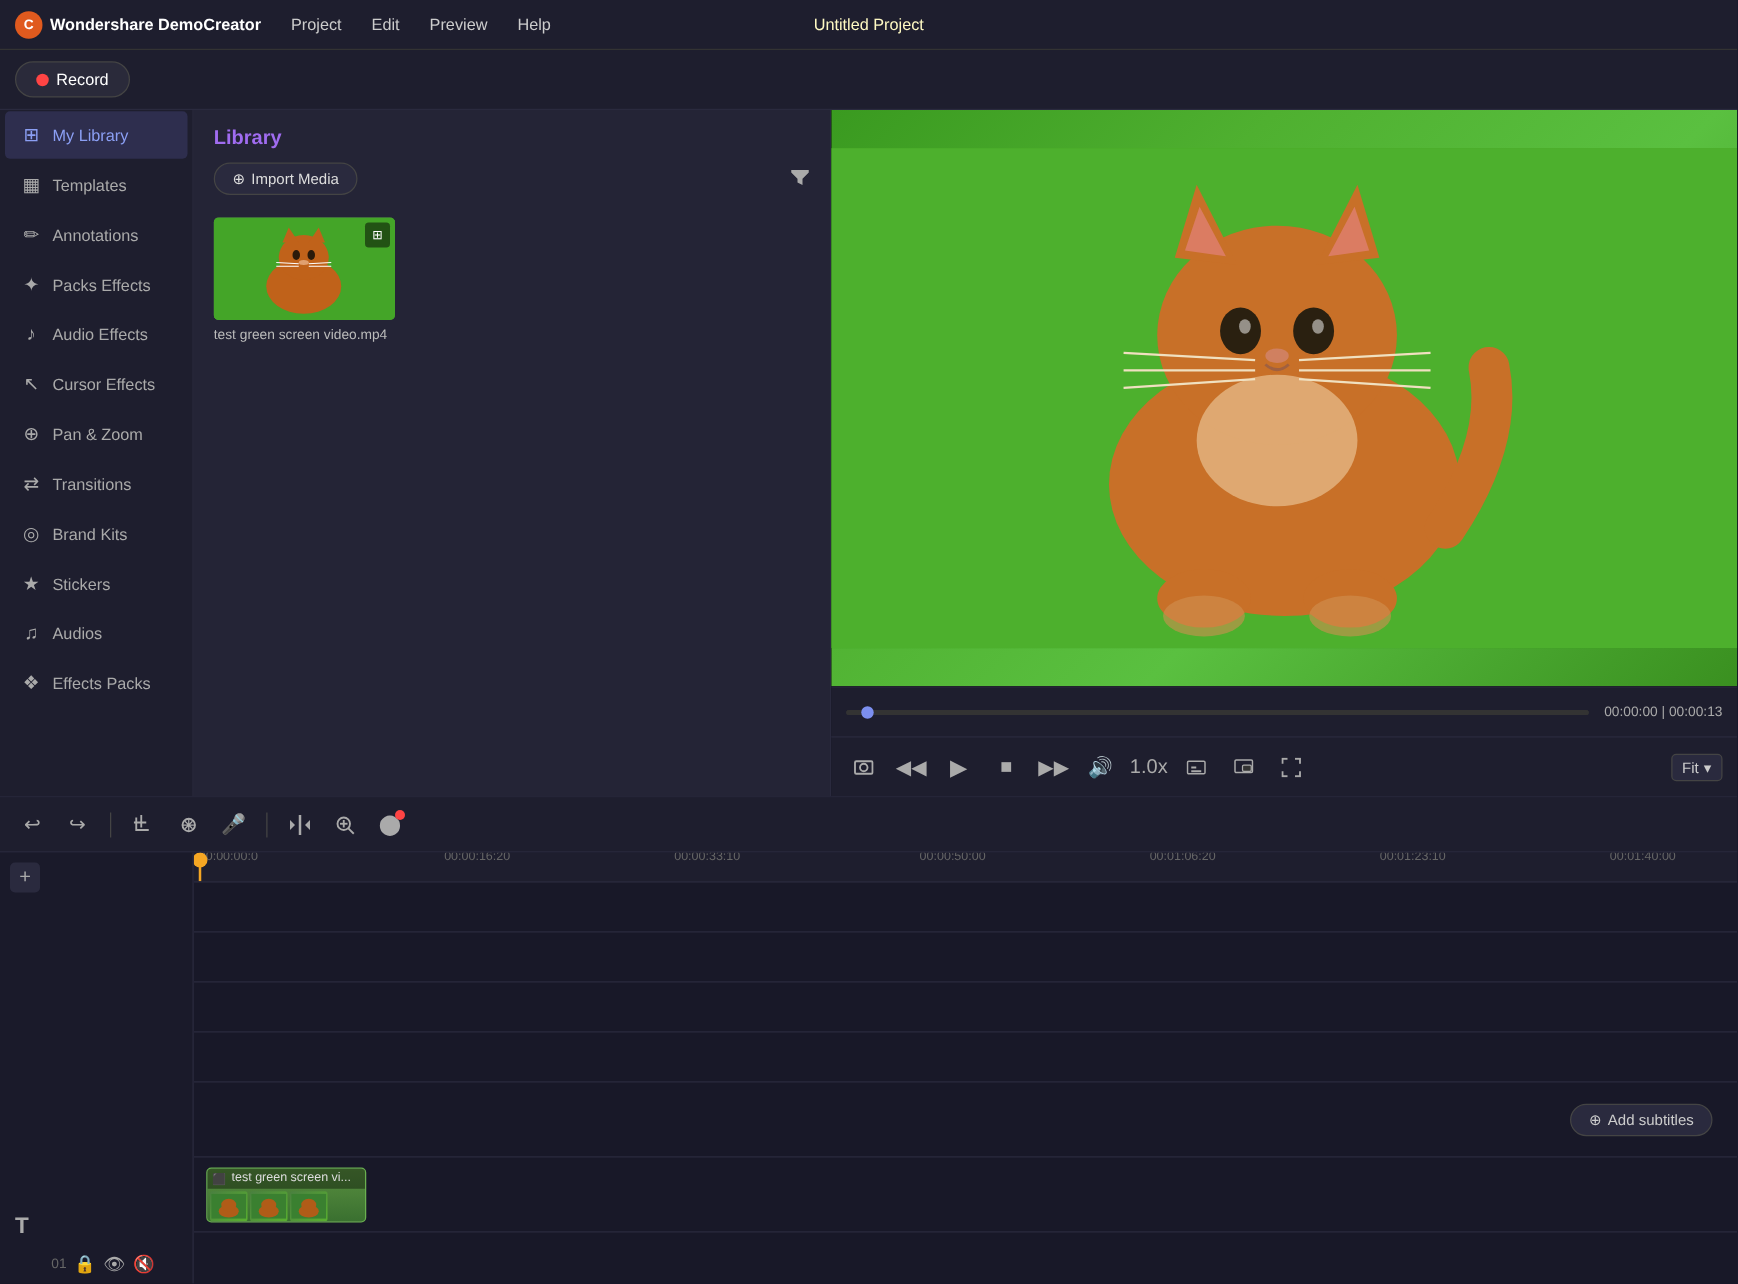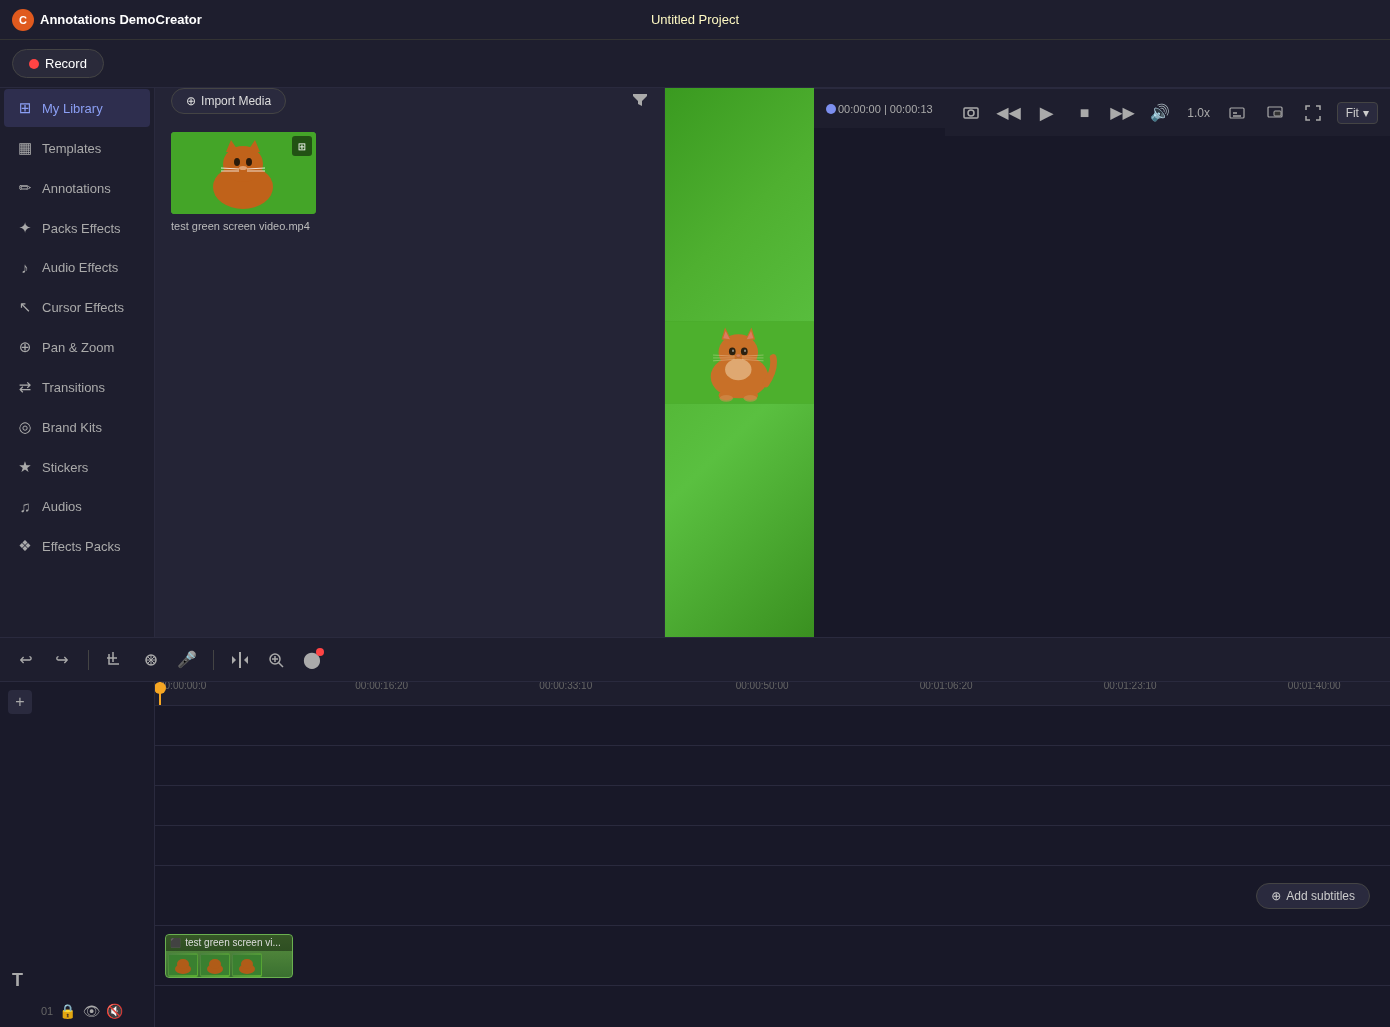--- a/index.html
+++ b/index.html
@@ -224,21 +224,21 @@
       max-width: 145px;
       overflow: hidden;
       text-overflow: ellipsis;
       white-space: nowrap;
     }
 
     
     .video-preview {
       flex: 1;
       display: flex;
-      flex-direction: row;
+      flex-direction: column;
       background: #181828;
     }
     .preview-canvas {
       flex: 1;
       background: #000;
       display: flex;
       align-items: center;
       justify-content: center;
       overflow: hidden;
       position: relative;
@@ -556,21 +556,27 @@
     ::-webkit-scrollbar-thumb { background: #444; border-radius: 3px; }
   </style>
 </head>
 <body>
 
 <div class="menubar">
   <div class="menubar-logo">
     <div class="logo-icon">
       <span>C</span>
     </div>
-    <span>Annotations DemoCreator</span>
+    <span>Wondershare DemoCreator</span>
+  </div>
+  <div class="menubar-items">
+    <span class="menubar-item">Project</span>
+    <span class="menubar-item">Edit</span>
+    <span class="menubar-item">Preview</span>
+    <span class="menubar-item">Help</span>
   </div>
   <span class="menubar-title">Untitled Project</span>
 </div>
 
 <div class="toolbar-row">
   <button class="record-btn">
     <span class="record-dot"></span>
     <span>Record</span>
   </button>
 </div>
@@ -622,20 +628,23 @@
       <span class="sidebar-icon">♫</span>
       <span>Audios</span>
     </div>
     <div class="sidebar-item">
       <span class="sidebar-icon">❖</span>
       <span>Effects Packs</span>
     </div>
   </div>
 
   <div class="library-panel">
+    <div class="library-header">
+      <span class="library-title">Library</span>
+    </div>
     <div class="library-toolbar">
       <button class="import-btn">
         <span>⊕</span>
         <span>Import Media</span>
       </button>
       <button class="filter-icon-btn">
         <svg width="16" height="16" viewBox="0 0 16 16" fill="currentColor">
           <path d="M1 3h14v2l-5 5v5l-4-2V10L1 5V3z"></path>
         </svg>
       </button>
@@ -736,21 +745,21 @@
         <svg width="16" height="16" viewBox="0 0 16 16" fill="currentColor">
           <rect x="1" y="3" width="14" height="10" rx="1" stroke="currentColor" stroke-width="1.5" fill="none"></rect>
           <circle cx="8" cy="8" r="3" stroke="currentColor" stroke-width="1.5" fill="none"></circle>
         </svg>
       </button>
       <button class="ctrl-btn">◀◀</button>
       <button class="ctrl-btn play">▶</button>
       <button class="ctrl-btn">■</button>
       <button class="ctrl-btn">▶▶</button>
       <button class="ctrl-btn">🔊</button>
-      <button class="ctrl-btn" style="font-size:12px;">1.0x</button>
+      <button class="ctrl-btn" style="font-size:16px;">1.0x</button>
       <button class="ctrl-btn">
         <svg width="16" height="16" viewBox="0 0 16 16" fill="currentColor">
           <rect x="1" y="3" width="14" height="10" rx="1" stroke="currentColor" stroke-width="1.2" fill="none"></rect>
           <line x1="4" y1="8" x2="8" y2="8" stroke="currentColor" stroke-width="1.5"></line>
           <line x1="4" y1="11" x2="12" y2="11" stroke="currentColor" stroke-width="1.5"></line>
         </svg>
       </button>
       <button class="ctrl-btn">
         <svg width="16" height="16" viewBox="0 0 16 16" fill="currentColor">
           <rect x="1" y="2" width="14" height="10" rx="1" stroke="currentColor" stroke-width="1.2" fill="none"></rect>

